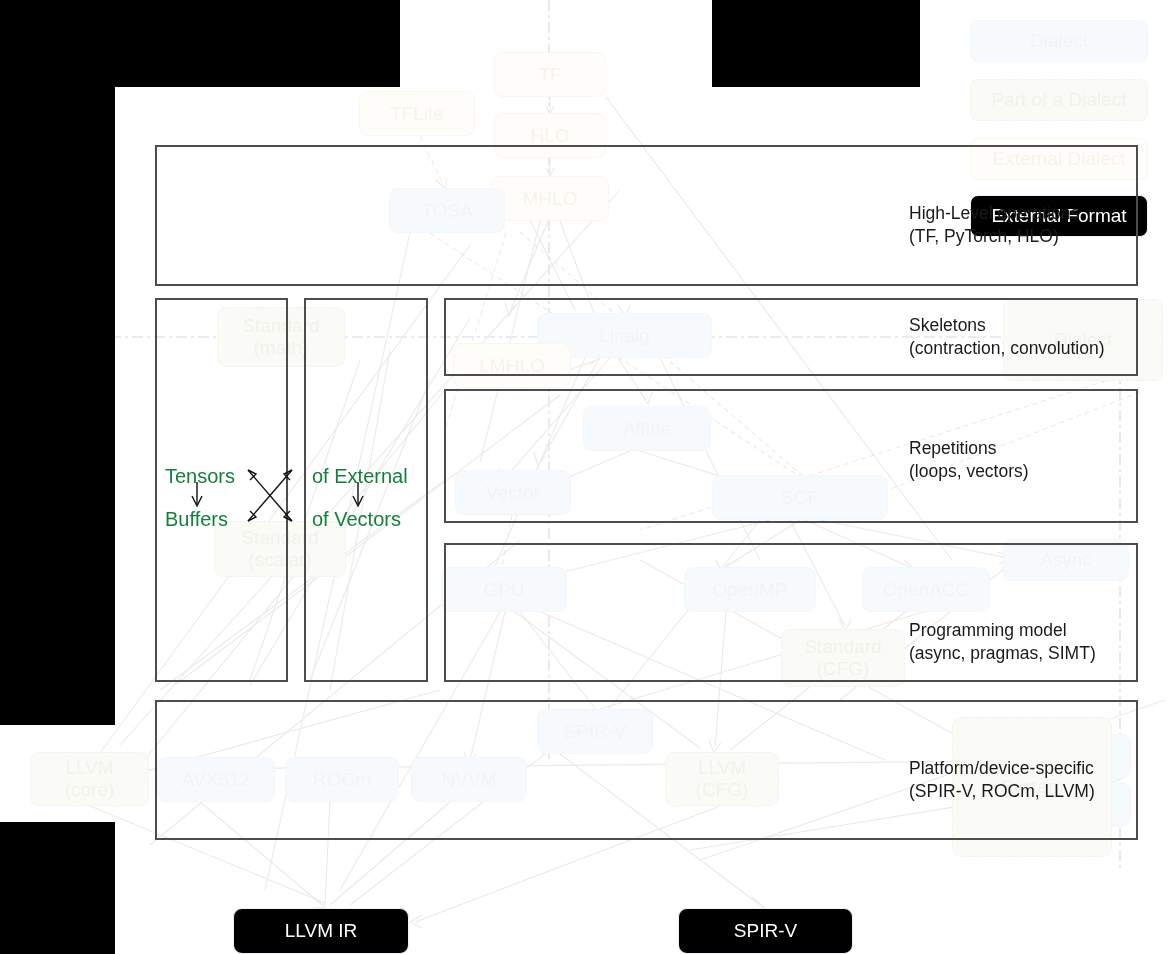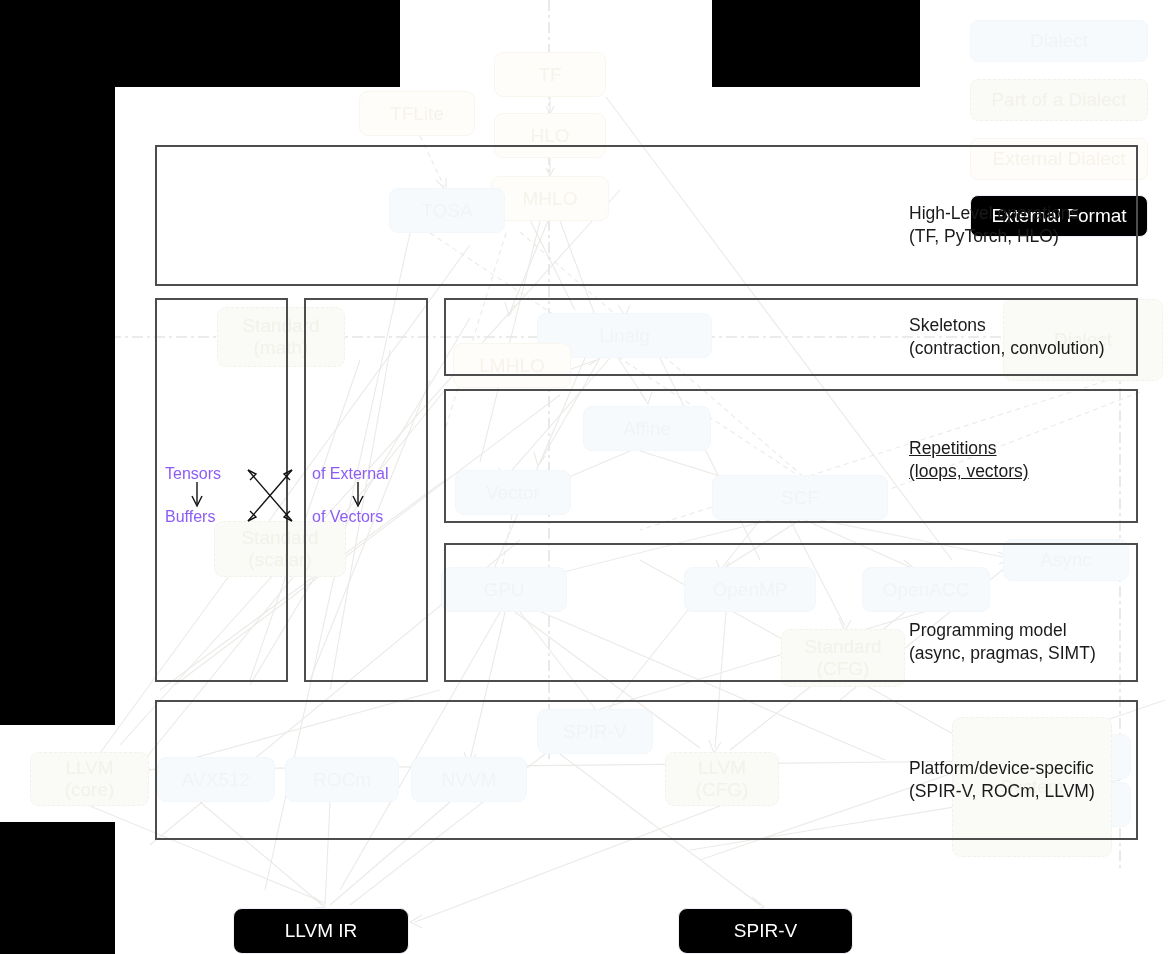--- a/index.html
+++ b/index.html
@@ -46,22 +46,22 @@
     font-size: 17.5px;
     line-height: 1.33;
     color: #1a1a1a;
     white-space: pre-line;
     z-index: 40;
   }
 
   
   .annot {
     position: absolute;
-    font-size: 16px;
-    color: #8b5cf6;
+    font-size: 20px;
+    color: #15803d;
     white-space: nowrap;
     z-index: 40;
   }
 
   
   .legend-item {
     position: absolute;
     left: 970px;
     width: 178px; height: 42px;
     display: flex; align-items: center; justify-content: center;
@@ -231,21 +231,21 @@
   <div class="cat" style="left:304px;  top:298px; width:124px; height:384px;"></div>
   <div class="cat" style="left:444px;  top:298px; width:694px; height:78px;"></div>
   <div class="cat" style="left:444px;  top:389px; width:694px; height:134px;"></div>
   <div class="cat" style="left:444px;  top:543px; width:694px; height:139px;"></div>
   <div class="cat" style="left:155px;  top:700px; width:983px; height:140px;"></div>
 
   <div class="cat-label" style="left:909px; top:202px;">High-Level operations
 (TF, PyTorch, HLO)</div>
   <div class="cat-label" style="left:909px; top:314px;">Skeletons
 (contraction, convolution)</div>
-  <div class="cat-label" style="left:909px; top:437px;text-decoration:underline;">Repetitions
+  <div class="cat-label" style="left:909px; top:437px;">Repetitions
 (loops, vectors)</div>
   <div class="cat-label" style="left:909px; top:619px;">Programming model
 (async, pragmas, SIMT)</div>
   <div class="cat-label" style="left:909px; top:757px;">Platform/device-specific
 (SPIR-V, ROCm, LLVM)</div>
 
   <div class="annot" style="left:165px; top:465px;">Tensors</div>
   <div class="annot" style="left:165px; top:508px;">Buffers</div>
   <div class="annot" style="left:312px; top:465px;">of External</div>
   <div class="annot" style="left:312px; top:508px;">of Vectors</div>

